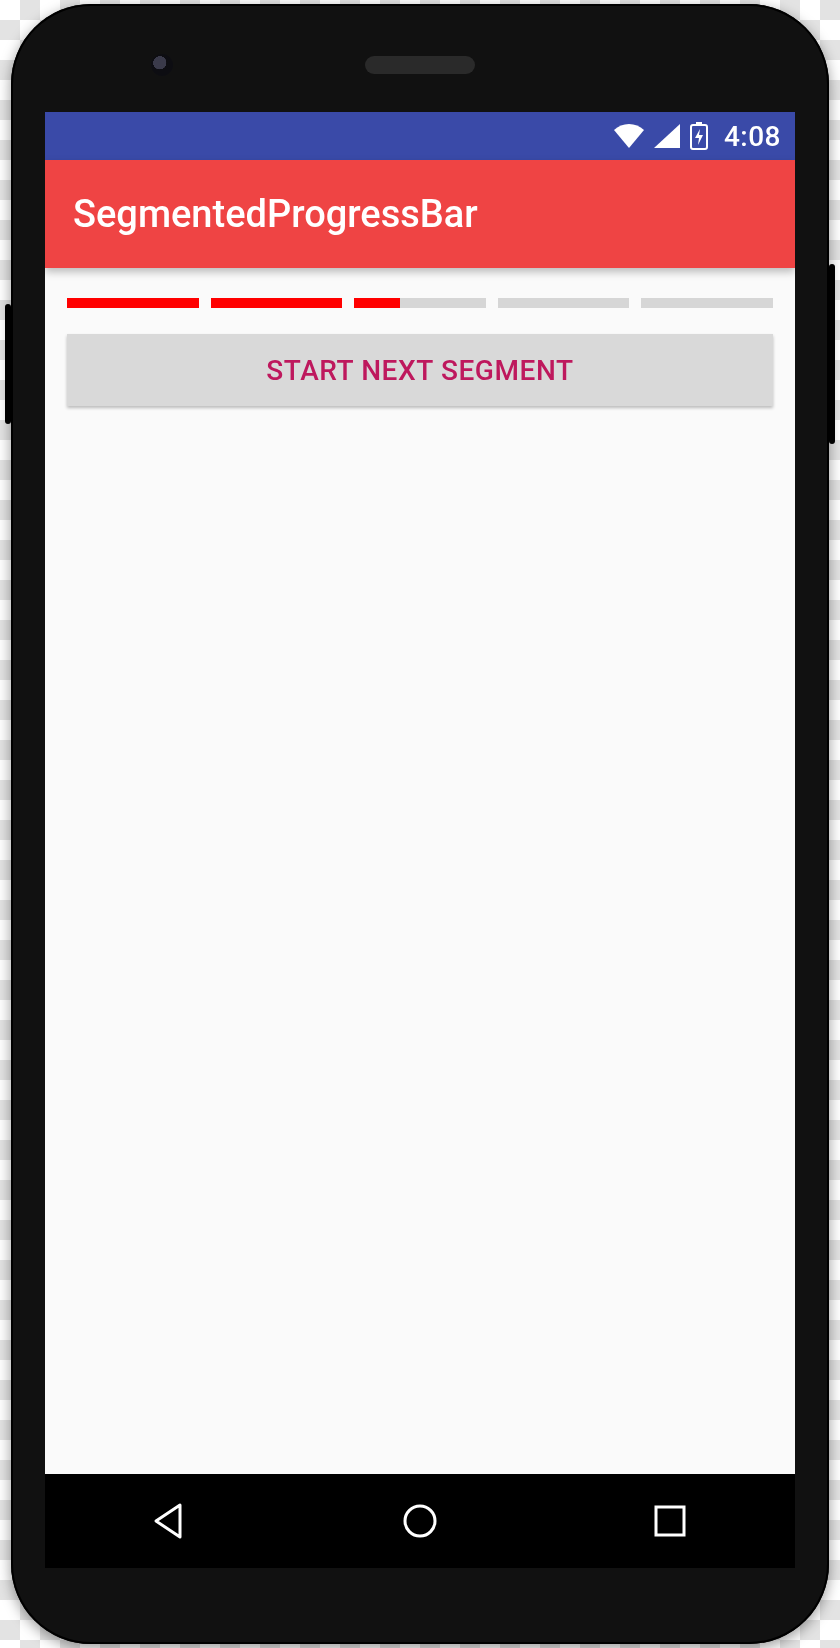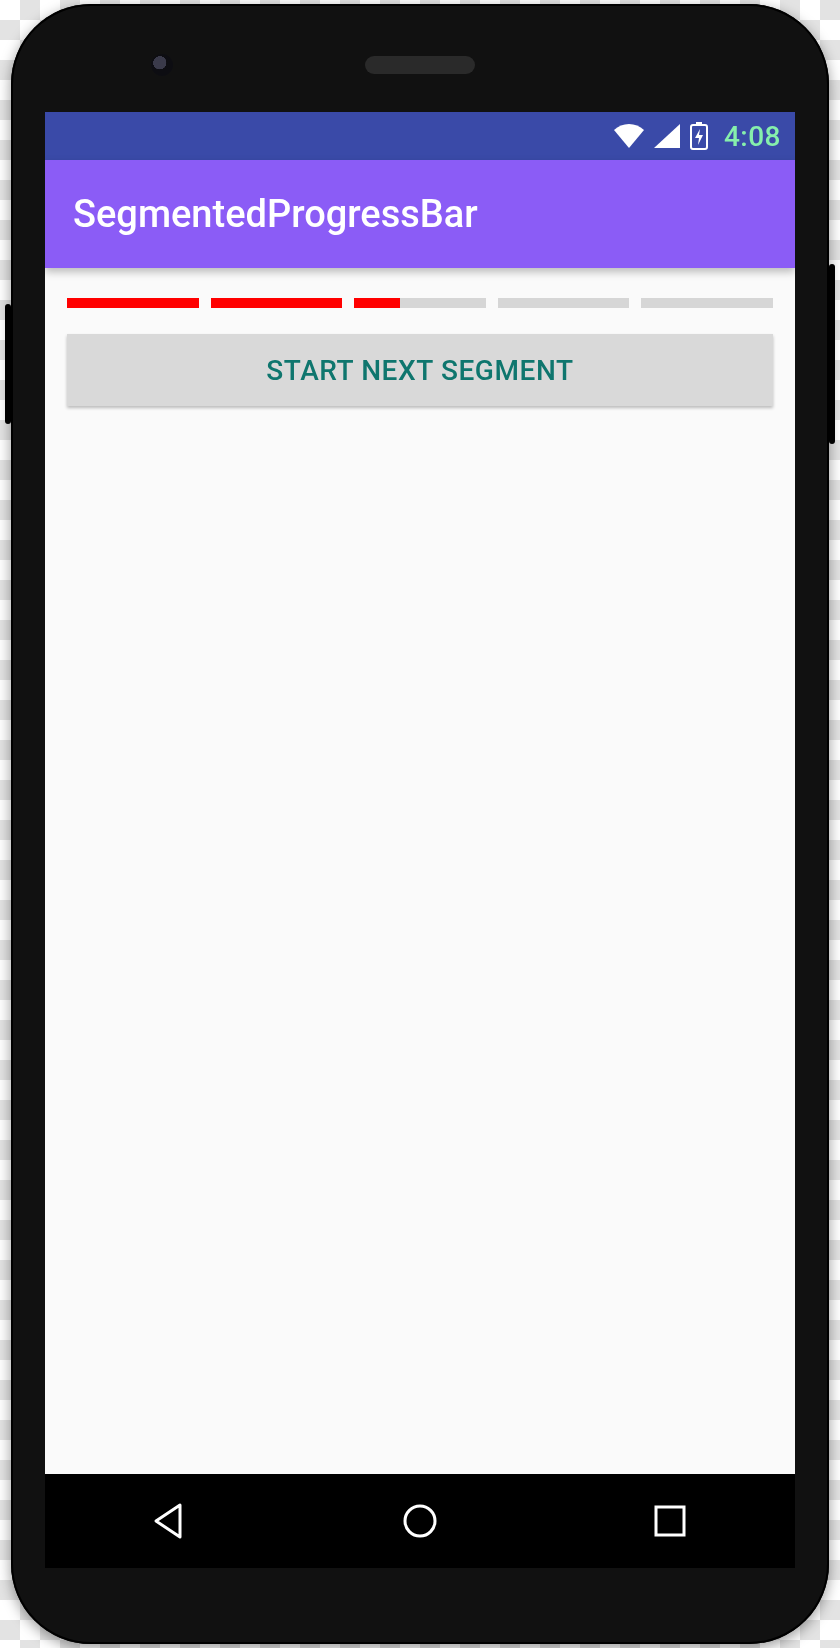--- a/index.html
+++ b/index.html
@@ -22,35 +22,35 @@
   .side-btn{position:absolute;background:#000;border-radius:6px;}
   .side-l{left:-6px;top:300px;width:6px;height:120px;}
   .side-r{right:-6px;top:260px;width:6px;height:180px;}
   .earpiece{position:absolute;top:52px;left:50%;transform:translateX(-50%);
     width:110px;height:18px;border-radius:10px;background:#2a2a2a;}
   .cam{position:absolute;top:50px;left:140px;width:22px;height:22px;border-radius:50%;
     background:radial-gradient(circle at 40% 40%,#3a3a4a 0 35%,#0d0d12 36% 100%);}
   .screen{position:absolute;left:34px;top:108px;right:34px;bottom:170px;
     background:#fafafa;overflow:hidden;}
   
-  .statusbar{height:48px;background:#3a4aa8;color:#86efac;display:flex;
+  .statusbar{height:48px;background:#3a4aa8;color:#ffffff;display:flex;
     align-items:center;justify-content:flex-end;padding:0 14px;font-size:28px;
     font-weight:500;gap:10px;}
   .statusbar svg{display:block;}
   .time{margin-left:6px;letter-spacing:.5px;}
   
-  .appbar{height:108px;background:#8b5cf6;color:#fff;display:flex;align-items:center;
+  .appbar{height:108px;background:#ef4444;color:#fff;display:flex;align-items:center;
     padding:0 28px;font-size:38px;font-weight:500;box-shadow:0 4px 8px rgba(0,0,0,.25);}
   
   .content{padding:30px 22px;}
   .segbar{display:flex;gap:12px;margin-bottom:26px;}
   .seg{flex:1;height:10px;background:#d6d6d6;position:relative;overflow:hidden;}
   .seg-fill{position:absolute;left:0;top:0;bottom:0;background:#ff0000;}
   .btn{width:100%;height:72px;margin-bottom:24px;background:#d9d9d9;
-    border:none;color:#0f766e;font-size:28px;font-weight:500;letter-spacing:.6px;
+    border:none;color:#be185d;font-size:28px;font-weight:500;letter-spacing:.6px;
     font-family:inherit;text-transform:uppercase;display:flex;align-items:center;
     justify-content:center;box-shadow:0 2px 3px rgba(0,0,0,.25);cursor:pointer;}
   
   .navbar{position:absolute;left:34px;right:34px;bottom:76px;height:94px;
     background:#000;display:flex;align-items:center;justify-content:space-around;}
   .navbar svg{display:block;}
 </style>
 </head>
 <body>
 

